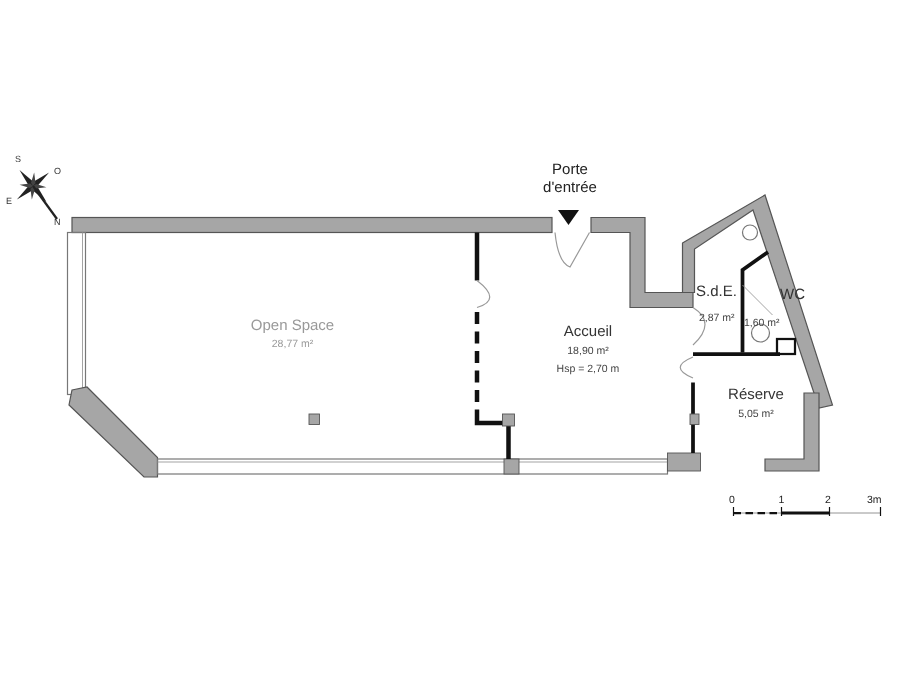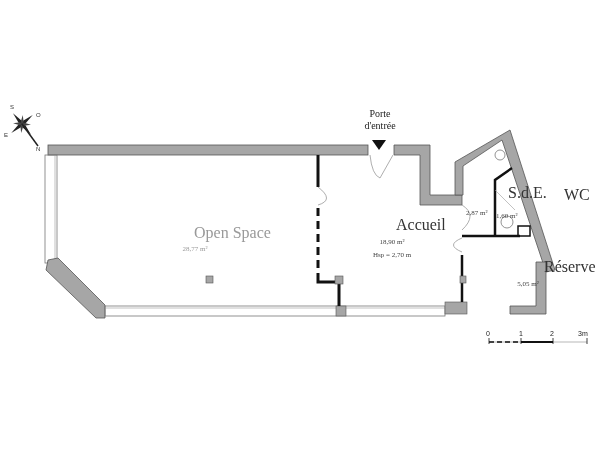--- a/index.html
+++ b/index.html
@@ -1,19 +1,19 @@
 <!DOCTYPE html>
 <html><head>
   <meta charset="utf-8">
   <style>
     html, body { margin: 0; padding: 0; background: #ffffff; }
     body { width: 600px; height: 450px; overflow: hidden; position: relative; font-family: "Liberation Sans", sans-serif; }
     svg { position: absolute; left: 0; top: 0; }
-    .lbl { position: absolute; color: #222; white-space: nowrap; text-align: center; font-family: Liberation Serif, serif; }
-    .room-name { font-size: 16px; color: #333; padding-left: 44px; }
+    .lbl { position: absolute; color: #222; white-space: nowrap; text-align: center; }
+    .room-name { font-size: 10px; color: #333; }
     .room-area { font-size: 7px; color: #444; }
     .light { color: #999; }
     .entry { font-size: 10px; color: #222; line-height: 12px; }
     .scale-t { font-size: 7px; color: #222; position: absolute; }
     .cmp { font-size: 6px; color: #333; position: absolute; }
   </style>
 </head>
 <body>
 
 <svg width="600" height="450" viewBox="0 0 600 450">
@@ -83,21 +83,21 @@
 <span class="cmp" style="left:10px;top:104px;">S</span>
 <span class="cmp" style="left:36px;top:112px;">O</span>
 <span class="cmp" style="left:4px;top:132px;">E</span>
 <span class="cmp" style="left:36px;top:146px;">N</span>
 
 <div class="lbl entry" style="left:352px;top:108px;width:56px;">
   <div>Porte</div>
   <div>d'entrée</div>
 </div>
 
-<div class="lbl" style="left:150px;top:224px;width:90px;">
+<div class="lbl" style="left:150px;top:212px;width:90px;">
   <div class="room-name light">Open Space</div>
   <div class="room-area light" style="margin-top:3px;">28,77 m²</div>
 </div>
 
 <div class="lbl" style="left:352px;top:216px;width:80px;">
   <div class="room-name">Accueil</div>
   <div class="room-area" style="margin-top:4px;">18,90 m²</div>
   <div class="room-area" style="margin-top:5px;">Hsp = 2,70 m</div>
 </div>
 
@@ -108,21 +108,21 @@
   <span class="room-area">2,87 m²</span>
 </div>
 
 <div class="lbl" style="left:520px;top:186px;">
   <span class="room-name">WC</span>
 </div>
 <div class="lbl" style="left:496px;top:204px;">
   <span class="room-area">1,60 m²</span>
 </div>
 
-<div class="lbl" style="left:500px;top:258px;width:56px;">
+<div class="lbl" style="left:476px;top:258px;width:56px;">
   <div class="room-name">Réserve</div>
   <div class="room-area" style="margin-top:4px;">5,05 m²</div>
 </div>
 
 <span class="scale-t" style="left:486px;top:330px;">0</span>
 <span class="scale-t" style="left:519px;top:330px;">1</span>
 <span class="scale-t" style="left:550px;top:330px;">2</span>
 <span class="scale-t" style="left:578px;top:330px;">3m</span>
 
 </body></html>

